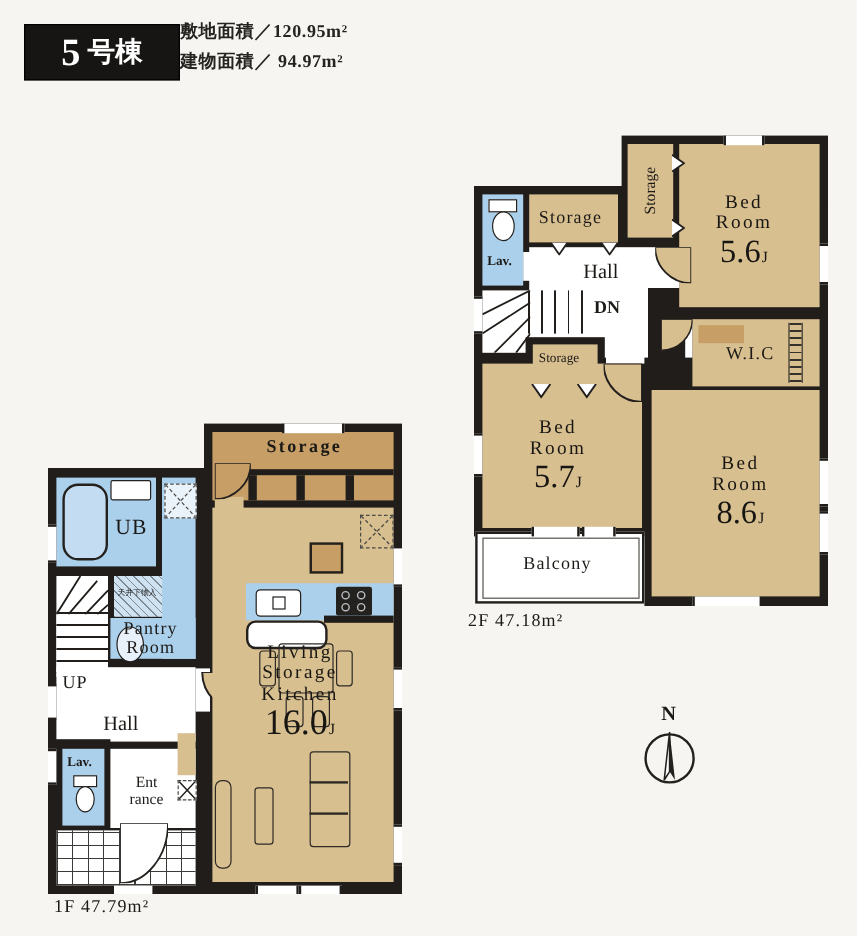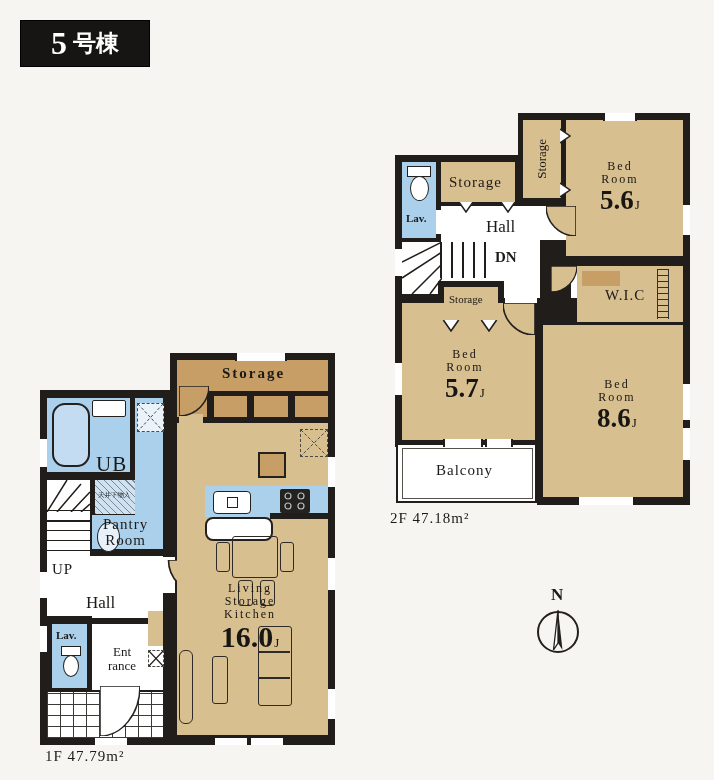--- a/index.html
+++ b/index.html
@@ -21,23 +21,23 @@
   .xbox svg{position:absolute;left:0;top:0;width:100%;height:100%}
   .hatch{background-color:#cfe2f2;background-image:repeating-linear-gradient(45deg,rgba(30,30,30,.45) 0 1px,transparent 1px 5px)}
   .tiles{background-color:#fff;background-image:
       repeating-linear-gradient(90deg,#3c3a36 0 1px,transparent 1px 13px),
       repeating-linear-gradient(0deg,#3c3a36 0 1px,transparent 1px 11px)}
   .stepsH{background-color:#fff;background-image:repeating-linear-gradient(90deg,#201d1a 0 1.5px,transparent 1.5px 11px)}
   .stepsV{background-color:#fff;background-image:repeating-linear-gradient(180deg,#201d1a 0 1.5px,transparent 1.5px 10px)}
   .badge{position:absolute;background:#171513;color:#fff;display:flex;align-items:center;justify-content:center;border:1px solid #000;box-sizing:border-box}
   .infoline{position:absolute;left:150px;font-size:15px;font-weight:600;letter-spacing:.5px;color:#262420}
   .roomlab{position:absolute;display:flex;flex-direction:column;align-items:center;line-height:1.08;color:#181613}
-  .rl1{font-size:12px;letter-spacing:2px}
+  .rl1{font-size:16px;letter-spacing:2px}
   .szrow{display:flex;align-items:baseline}
-  .num{font-size:27px;font-weight:700}
+  .num{font-size:27px;font-weight:400}
   .un{font-size:13px;margin-left:1px}
   .arc{position:absolute}
   .chev{position:absolute}
   .ladder{position:absolute;border-left:1.5px solid #35322e;border-right:1.5px solid #35322e;
           background-image:repeating-linear-gradient(180deg,#35322e 0 1.5px,transparent 1.5px 6px)}
   .tank{position:absolute;background:#fff;border:1.5px solid #23201d}
   .bowl{position:absolute;background:#fff;border:1.5px solid #23201d;border-radius:50%}
   .tub{position:absolute;background:#c3dcf2;border:2px solid #23201d;border-radius:13px}
   .sink{position:absolute;background:#fff;border:1.5px solid #23201d;border-radius:4px}
   .cfront{position:absolute;background:#fff;border:2px solid #23201d;border-radius:8px}
@@ -46,20 +46,22 @@
 </style>
 </head>
 <body>
 
 <div class="page">
 
   <div class="badge" style="left:20px;top:20px;width:130px;height:47px">
     <span style="font-size:32px;font-weight:700">5</span>
     <span style="font-size:23px;font-weight:700;margin-left:6px">号棟</span>
   </div>
+  <div class="infoline" style="top:17px">敷地面積／120.95m²</div>
+  <div class="infoline" style="top:42px">建物面積／ 94.97m²</div>
 
   <div>
 
     <div class="base" style="left:395px;top:155px;width:295px;height:292px"></div>
     <div class="base" style="left:518px;top:113px;width:172px;height:60px"></div>
     <div class="base" style="left:537px;top:440px;width:153px;height:65px"></div>
 
     <div class="room tan" style="left:523px;top:120px;width:38px;height:78px"></div>
     <div class="room tan" style="left:566px;top:120px;width:117px;height:136px"></div>
     <div class="room blue" style="left:402px;top:162px;width:34px;height:76px"></div>
@@ -267,33 +269,33 @@
     <div class="winV" style="left:40px;top:570px;width:7px;height:26px"></div>
     <div class="winV" style="left:40px;top:624px;width:7px;height:26px"></div>
     <div class="winH" style="left:235px;top:353px;width:48px;height:8px"></div>
     <div class="winV" style="left:328px;top:455px;width:7px;height:30px"></div>
     <div class="winV" style="left:328px;top:556px;width:7px;height:32px"></div>
     <div class="winV" style="left:328px;top:687px;width:7px;height:30px"></div>
     <div class="winH" style="left:213px;top:738px;width:32px;height:7px"></div>
     <div class="winH" style="left:249px;top:738px;width:32px;height:7px"></div>
 
     <div class="lbl" style="left:222px;top:366px;font-size:15px;letter-spacing:2px;font-weight:600;color:#1c1a17">Storage</div>
-    <div class="lbl" style="left:96px;top:453px;font-size:21px;letter-spacing:1px">UB</div>
+    <div class="lbl" style="left:96px;top:430px;font-size:18px;letter-spacing:1px">UB</div>
     <div class="lbl c" style="left:103px;top:517px;font-size:15px;letter-spacing:1px">
       <span>Pantry</span><br>
       <span>Room</span>
     </div>
     <div class="lbl" style="left:52px;top:562px;font-size:15px;letter-spacing:1px">UP</div>
     <div class="lbl" style="left:86px;top:594px;font-size:17px">Hall</div>
     <div class="lbl" style="left:56px;top:630px;font-size:11px;font-weight:600">Lav.</div>
     <div class="lbl c" style="left:108px;top:645px;font-size:13px">
       <span>Ent</span><br>
       <span>rance</span>
     </div>
-    <div class="roomlab" style="left:205px;top:582px;width:90px">
+    <div class="roomlab" style="left:205px;top:535px;width:90px">
       <span class="rl1">Living</span>
       <span class="rl1">Storage</span>
       <span class="rl1">Kitchen</span>
       <span class="szrow">
           <span class="num" style="font-size:30px">16.0</span>
           <span class="un">J</span>
         </span>
     </div>
     <div class="area-lab" style="left:45px;top:748px">1F 47.79m²</div>
   </div>

